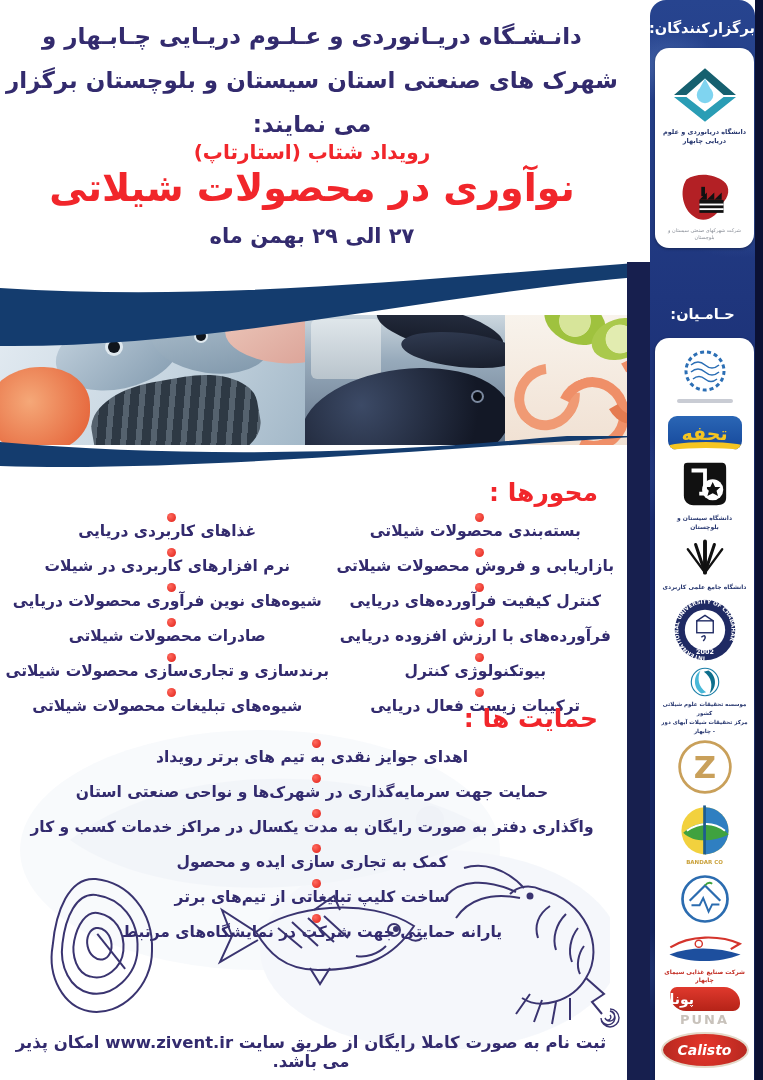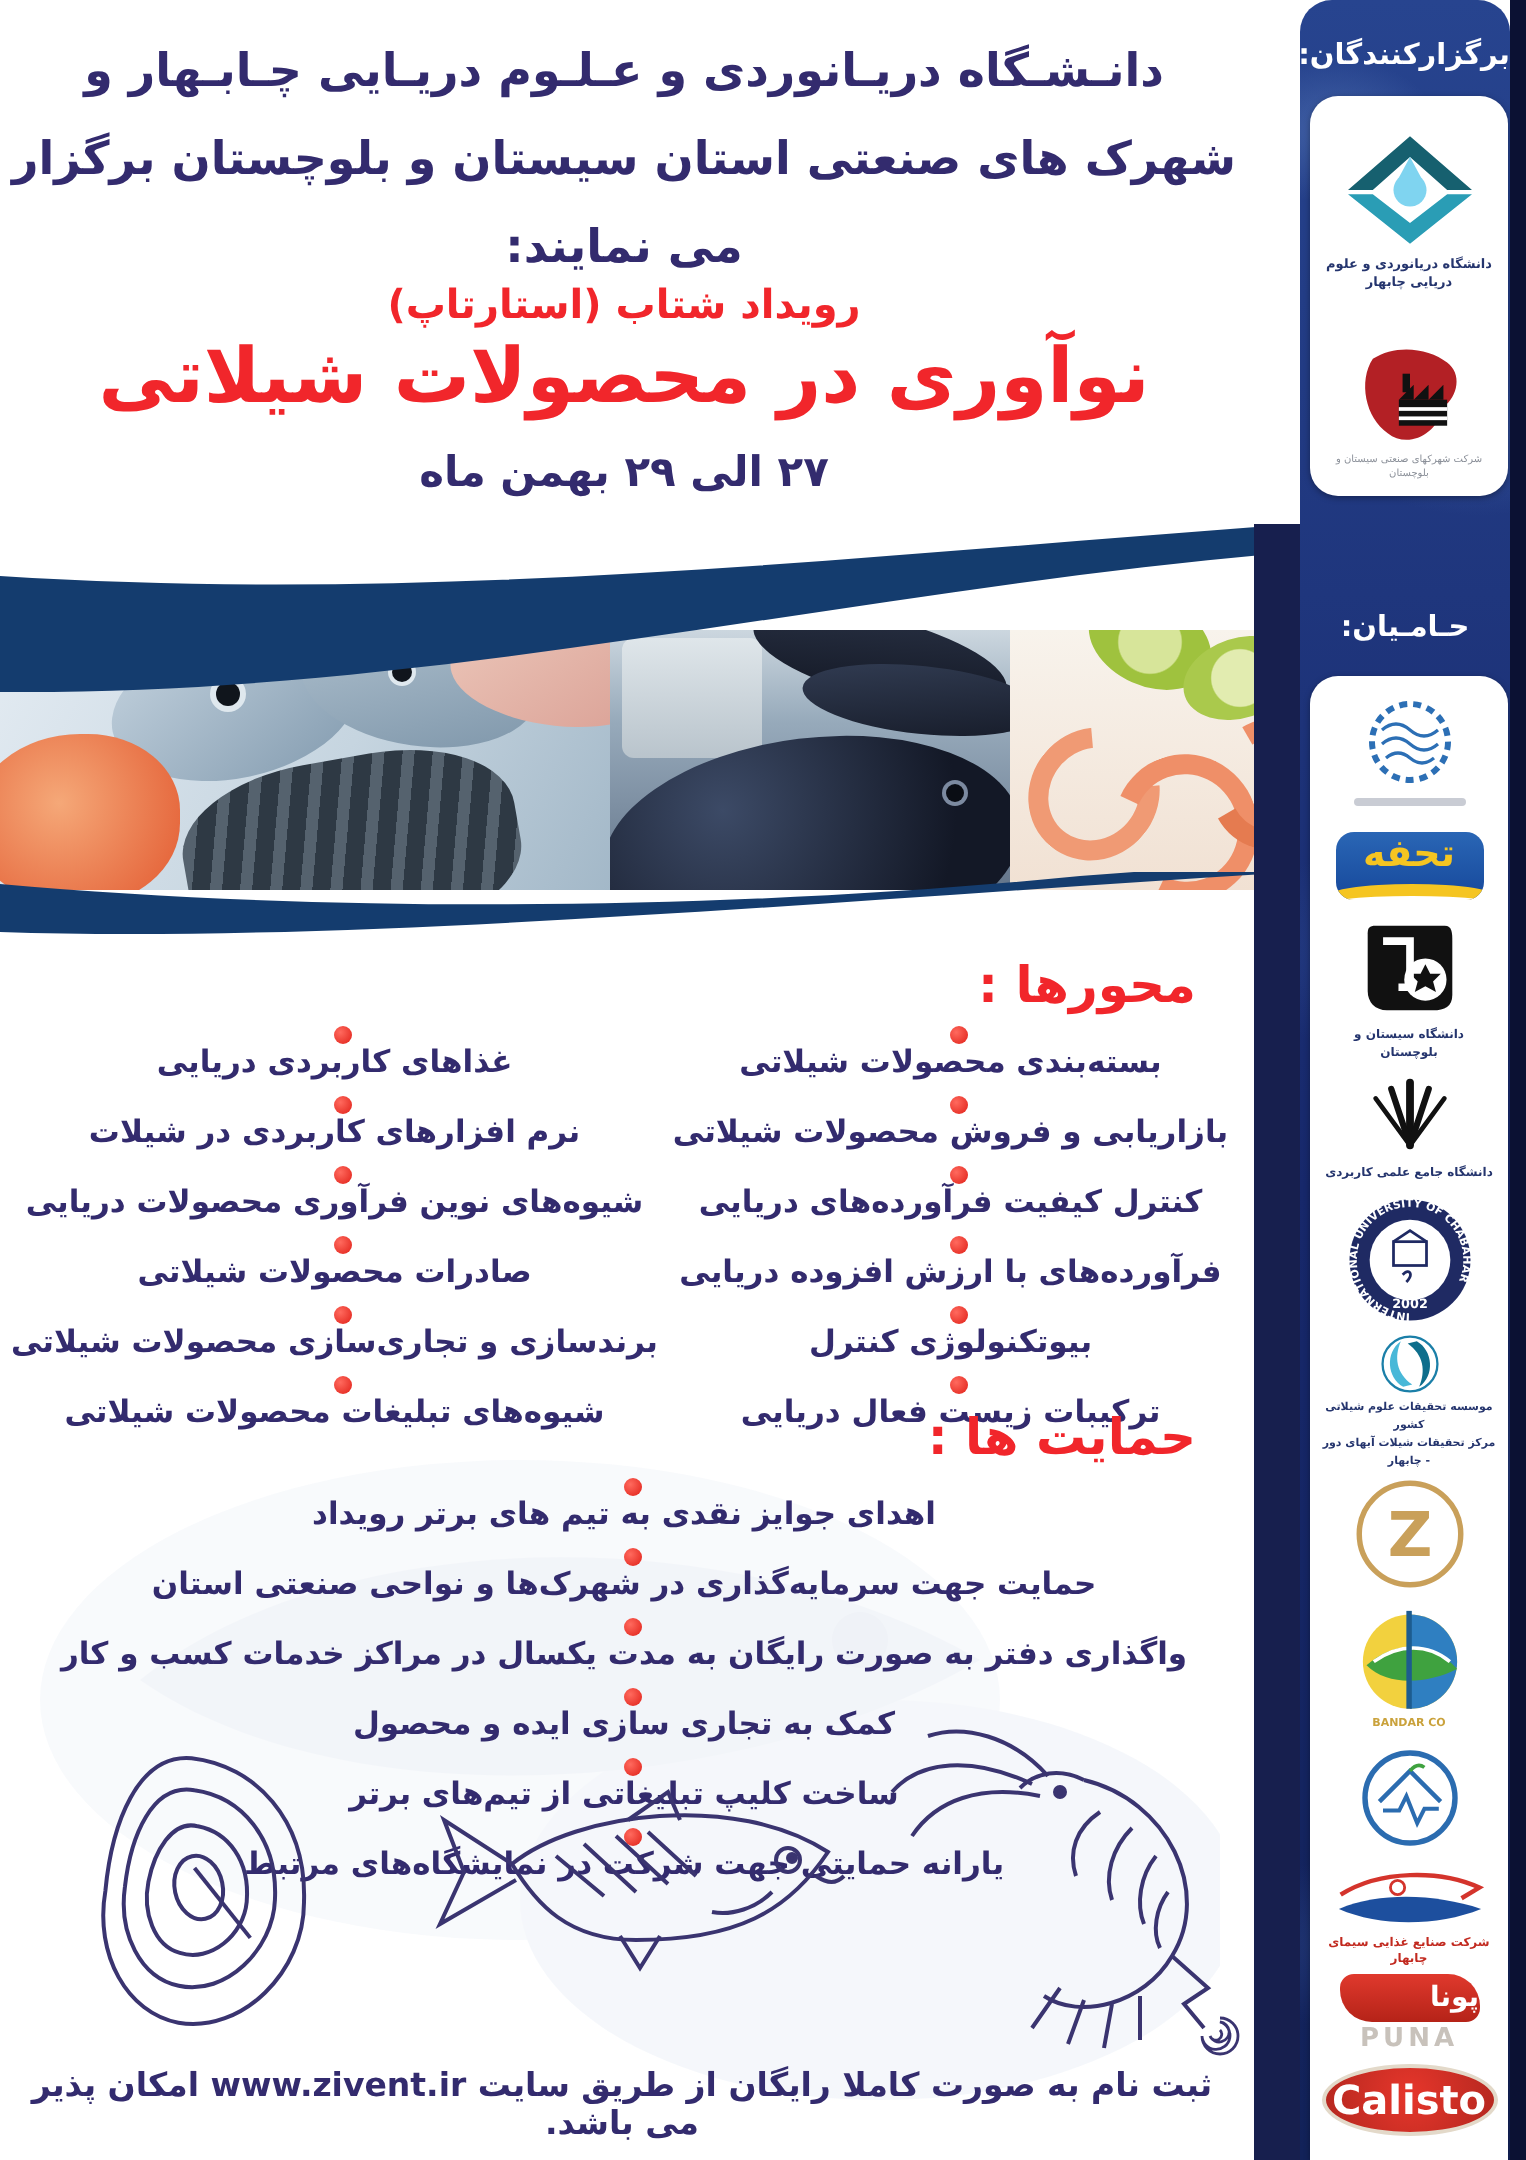--- a/index.html
+++ b/index.html
@@ -92,34 +92,34 @@
   .card{position:absolute;left:5px;width:99px;background:#ffffff;border-radius:14px;
        box-shadow:0 1px 3px rgba(0,0,0,.35);overflow:hidden;}
   .card1{top:48px;height:200px;}
   .card2{top:338px;height:742px;border-radius:14px 14px 0 0;}
   .logo-blk{width:100%;display:flex;flex-direction:column;align-items:center;justify-content:center;}
   .cap{font-size:6.5px;font-weight:bold;color:#25356e;text-align:center;direction:rtl;line-height:9px;}
   .cap-gray{font-size:5px;color:#8a8f98;text-align:center;direction:rtl;line-height:7px;}
   .cap-red{font-size:6px;font-weight:bold;color:#c22a20;text-align:center;direction:rtl;line-height:8px;}
   .smudge{width:56px;height:4px;border-radius:2px;background:#c9ccd4;margin-top:2px;}
   .tohfe{width:74px;height:34px;border-radius:9px;background:linear-gradient(180deg,#2a66b5,#16489b);
-       position:relative;display:flex;align-items:flex-start;justify-content:center;overflow:hidden;}
+       position:relative;display:flex;align-items:center;justify-content:center;overflow:hidden;}
   .tohfe .txt{color:#f5c521;font-weight:bold;font-size:19px;direction:rtl;z-index:2;}
   .tohfe .wave1{position:absolute;bottom:-6px;left:-6px;width:120%;height:14px;background:#f5c521;
        border-radius:50% 50% 0 0;}
   .tohfe .wave2{position:absolute;bottom:-9px;left:-10px;width:130%;height:11px;background:#ffffff;
        border-radius:50% 50% 0 0;}
   .puna{width:70px;height:24px;border-radius:7px 16px 7px 16px;
-       background:linear-gradient(180deg,#e0392d,#b52318);display:flex;align-items:center;justify-content:flex-end;}
+       background:linear-gradient(180deg,#e0392d,#b52318);display:flex;align-items:center;justify-content:flex-start;}
   .puna .txt{color:#fff;font-weight:bold;font-size:14px;direction:rtl;}
   .puna-sub{font-size:13px;font-weight:bold;letter-spacing:2px;color:#c8c2bb;margin-top:1px;}
   .calisto{width:84px;height:32px;border-radius:50%;border:2px solid #e3d9c9;
        background:radial-gradient(circle at 50% 40%,#e6362b,#b3271f);
        display:flex;align-items:center;justify-content:center;position:relative;}
-  .calisto .txt{color:#fff;font-weight:bold;font-size:20px;}
+  .calisto .txt{color:#fff;font-weight:bold;font-style:italic;font-size:14px;}
 </style>
 </head>
 <body>
 
 <div class="poster">
 
   <svg class="abs wm" style="top:690px;left:10px;" width="600" height="380" viewBox="0 0 600 380">
     <ellipse cx="250" cy="160" rx="240" ry="120" fill="#f3f6fa"></ellipse>
     <ellipse cx="430" cy="260" rx="180" ry="100" fill="#eef2f8"></ellipse>
     <path d="M60,150 C160,70 360,70 480,140 C360,210 160,220 60,150 Z" fill="#e9eef5"></path>

